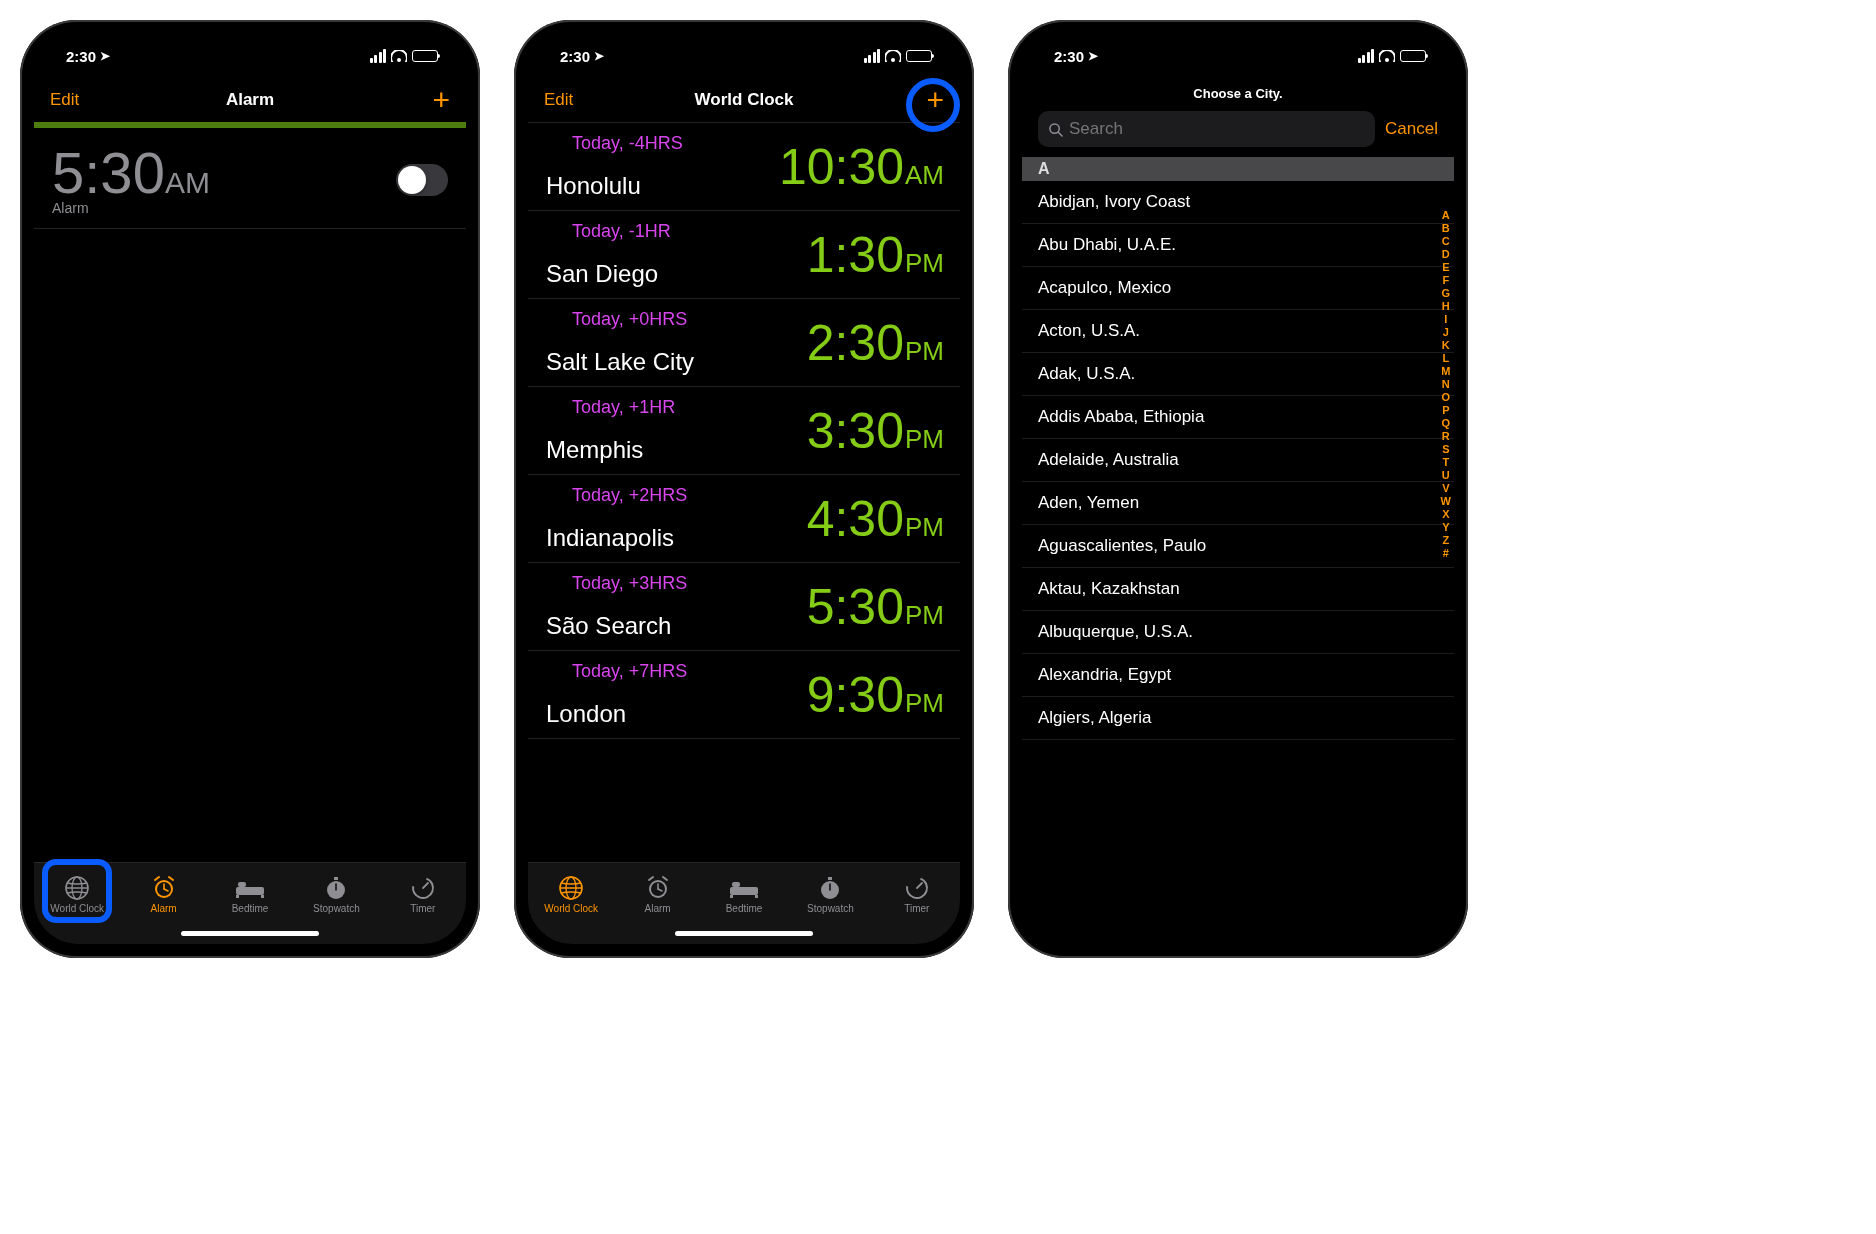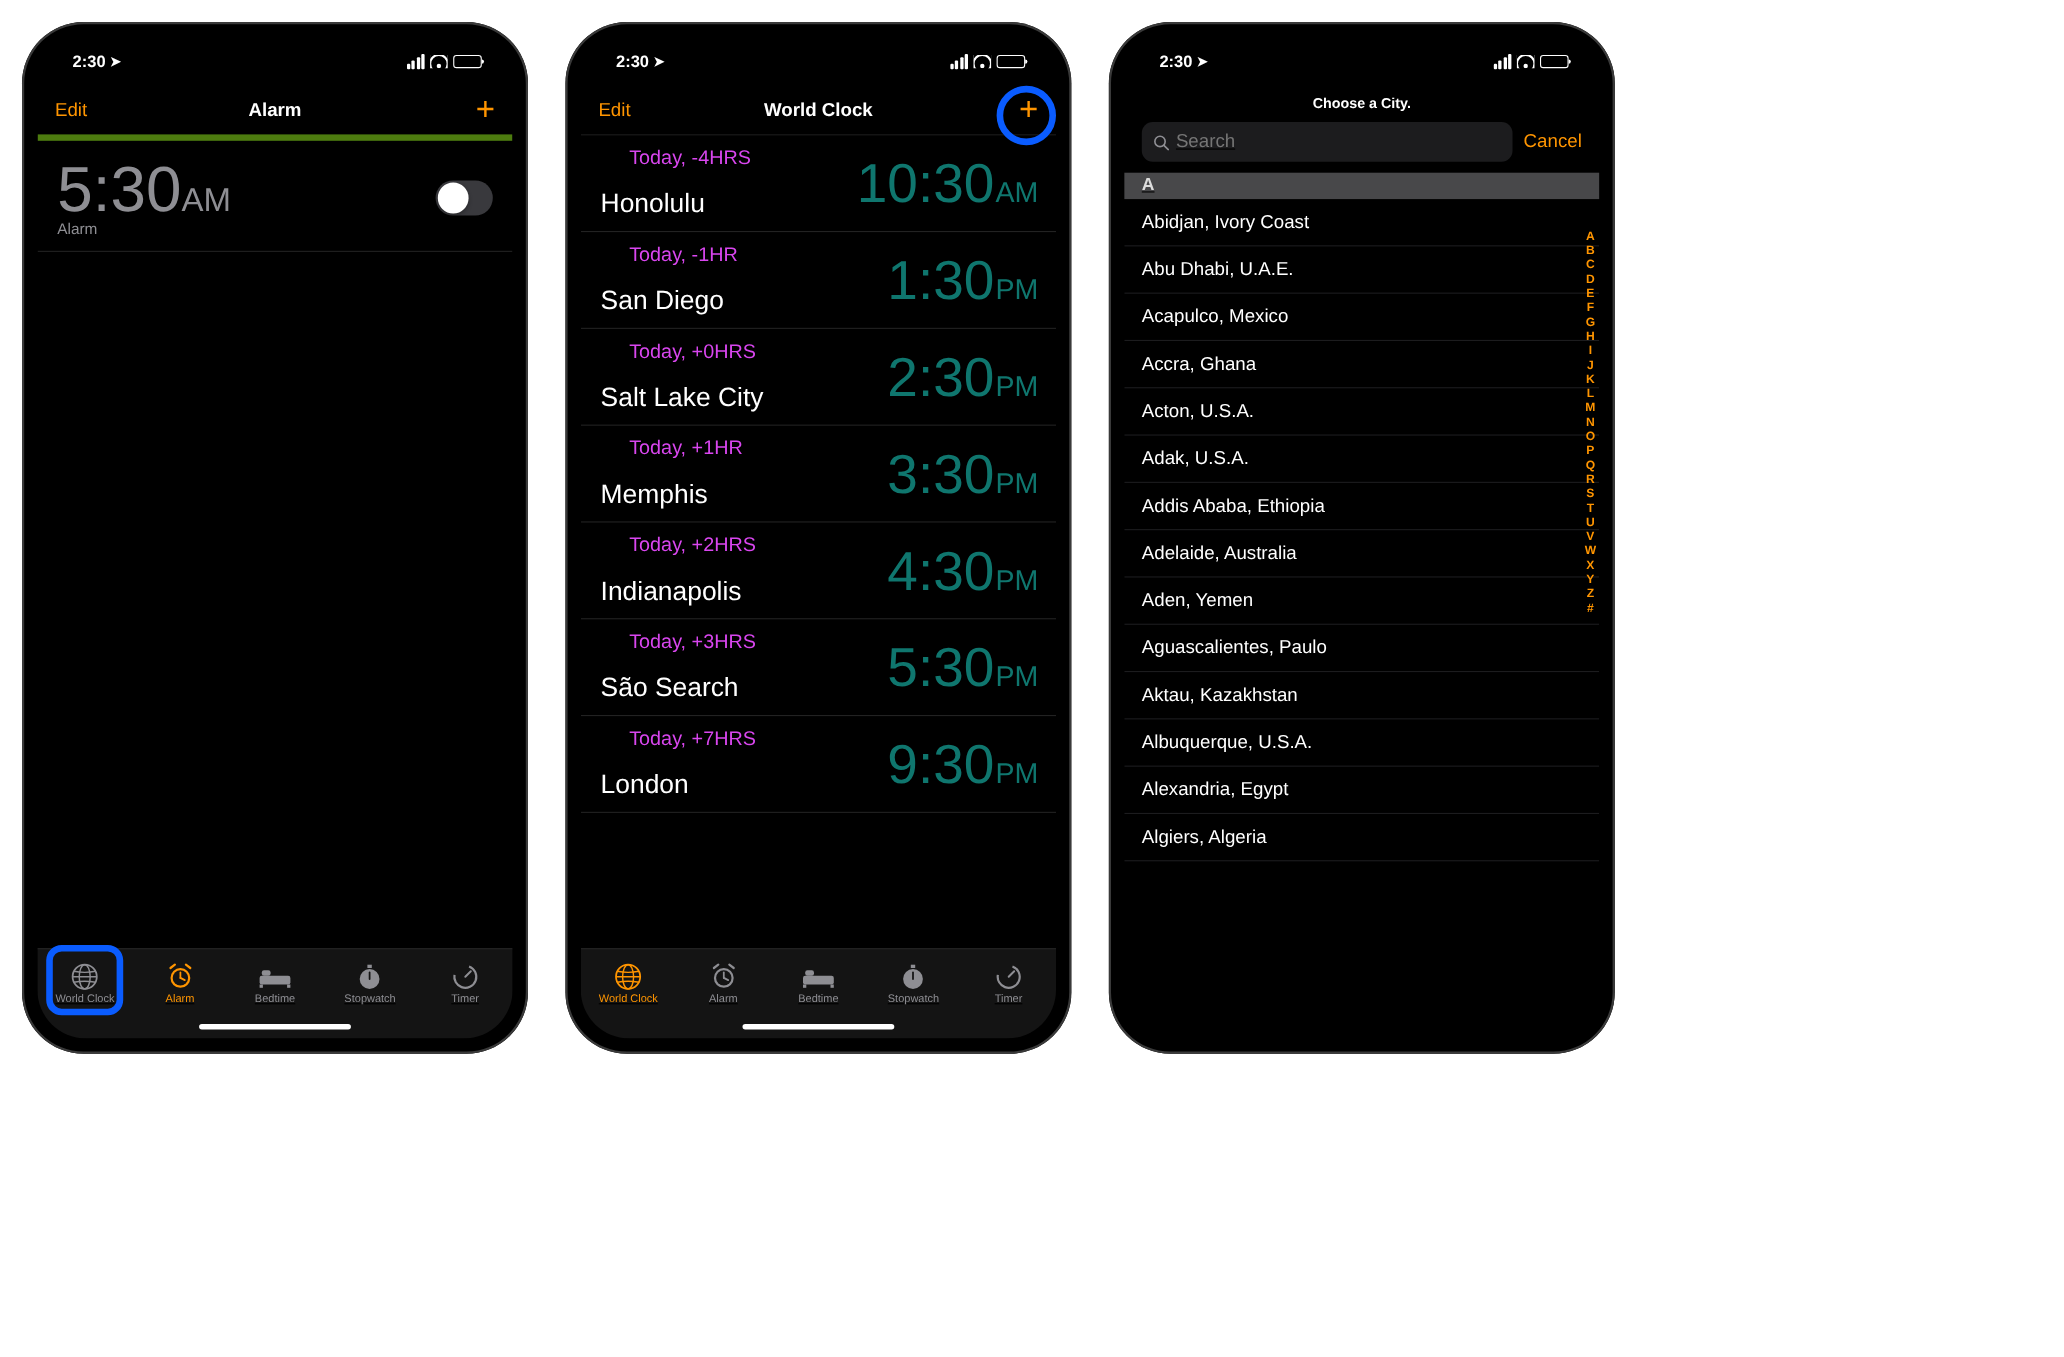--- a/index.html
+++ b/index.html
@@ -28,21 +28,20 @@
   }
   .screen {
     width: 100%;
     height: 100%;
     background: #000;
     border-radius: 44px;
     overflow: hidden;
     position: relative;
     display: flex;
     flex-direction: column;
-    text-decoration: underline;
   }
   .notch {
     position: absolute;
     top: 0;
     left: 50%;
     transform: translateX(-50%);
     width: 210px;
     height: 30px;
     background: #000;
     border-radius: 0 0 18px 18px;
@@ -105,21 +104,21 @@
     padding:10px 16px 10px 18px;
     border-top:1px solid #222;
     display:flex;
     justify-content:space-between;
     align-items:center;
   }
   .wc-row:last-child{border-bottom:1px solid #222;}
   .wc-left{}
   .wc-offset{color:#d946ef;font-size:18px;margin-left:26px;}
   .wc-city{color:#fff;font-size:24px;margin-top:18px;}
-  .wc-time{color:#0f766e;font-size:50px;font-weight:200;display:flex;align-items:baseline;}
+  .wc-time{color:#84cc16;font-size:50px;font-weight:200;display:flex;align-items:baseline;}
   .wc-ampm{font-size:26px;font-weight:300;margin-left:1px;}
   
   .tab-bar{
     height:82px;
     background:#141414;
     display:flex;
     border-top:1px solid #262626;
     padding-bottom:18px;
   }
   .tab{flex:1;display:flex;flex-direction:column;align-items:center;justify-content:center;gap:2px;cursor:pointer;color:#8e8e93;}
@@ -413,21 +412,20 @@
         </span>
         <input type="text" placeholder="Search" style="">
       </div>
       <span class="cancel-btn">Cancel</span>
     </div>
     <div class="section-header">A</div>
     <div class="content" id="city-list" style="overflow-y:hidden;">
         <div class="city-row">Abidjan, Ivory Coast</div>
         <div class="city-row">Abu Dhabi, U.A.E.</div>
         <div class="city-row">Acapulco, Mexico</div>
-        <div class="city-row">Accra, Ghana</div>
         <div class="city-row">Acton, U.S.A.</div>
         <div class="city-row">Adak, U.S.A.</div>
         <div class="city-row">Addis Ababa, Ethiopia</div>
         <div class="city-row">Adelaide, Australia</div>
         <div class="city-row">Aden, Yemen</div>
         <div class="city-row">Aguascalientes, Paulo</div>
         <div class="city-row">Aktau, Kazakhstan</div>
         <div class="city-row">Albuquerque, U.S.A.</div>
         <div class="city-row">Alexandria, Egypt</div>
         <div class="city-row">Algiers, Algeria</div>

